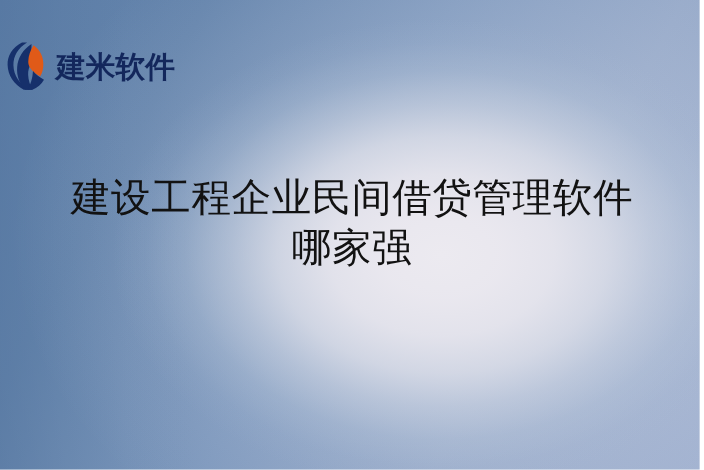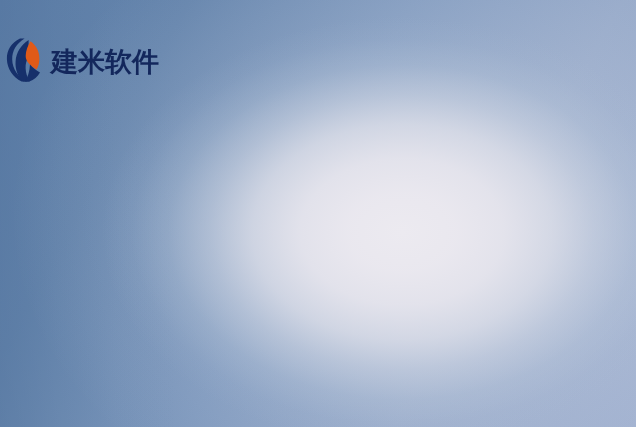--- a/index.html
+++ b/index.html
@@ -169,14 +169,18 @@
                C26.6 30.8 30.0 33.4 34.0 35.4
                C31.6 39.6 28.0 42.8 23.4 44.6
                L19.0 44.6
                C21.8 40.2 23.6 34.4 24.0 27.6
                Z" fill="#16306b"></path>
     </svg>
 
     <span class="logo-text">建米软件</span>
   </div>
 
+  <div class="headline">
+    <span class="line">建设工程企业民间借贷管理软件</span>
+    <span class="line">哪家强</span>
+  </div>
 
 </div>
 
 </body></html>

